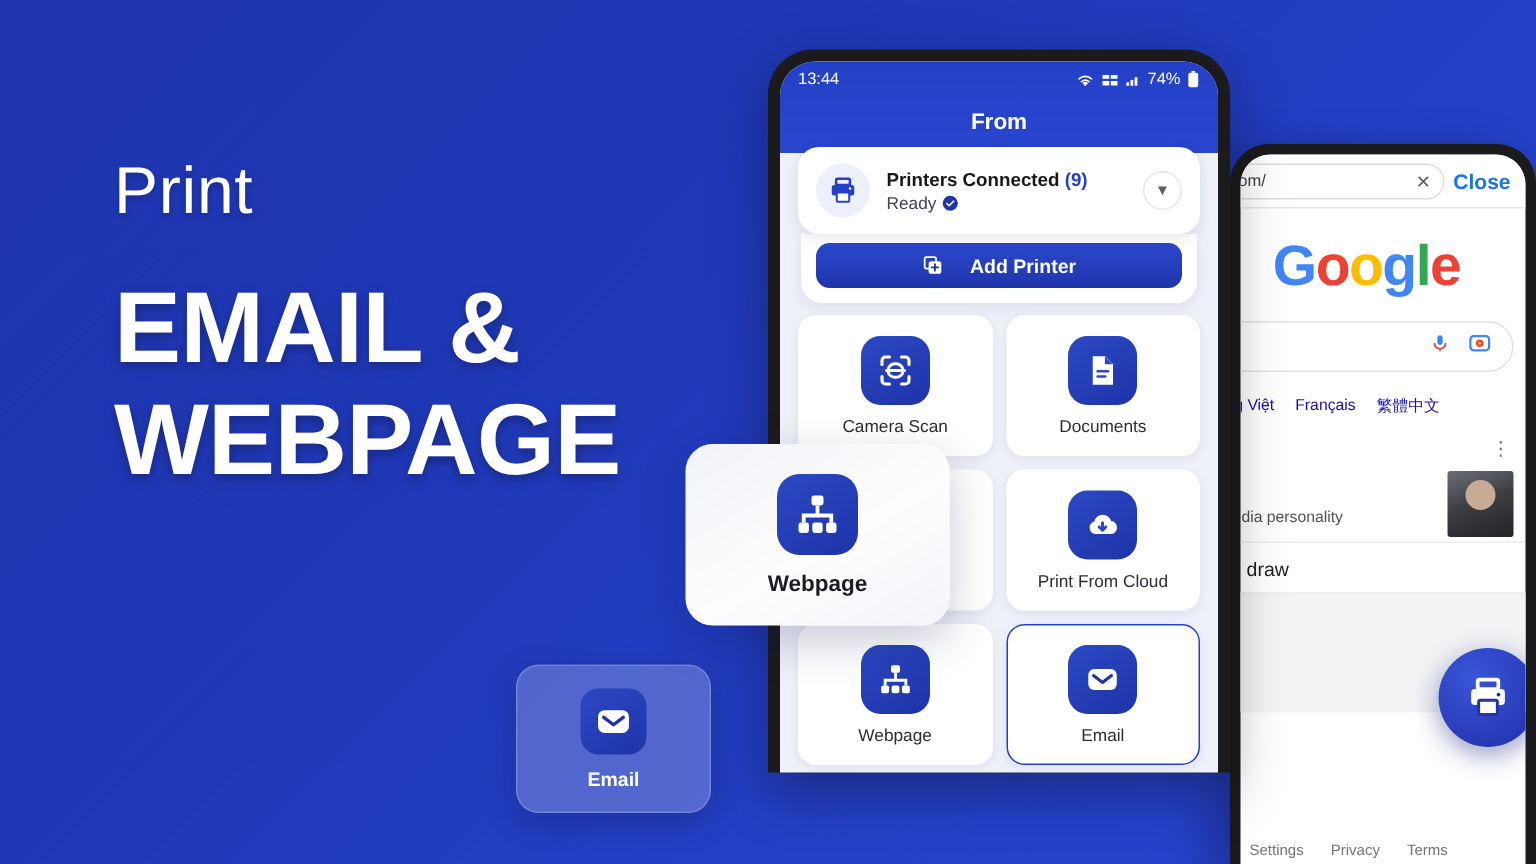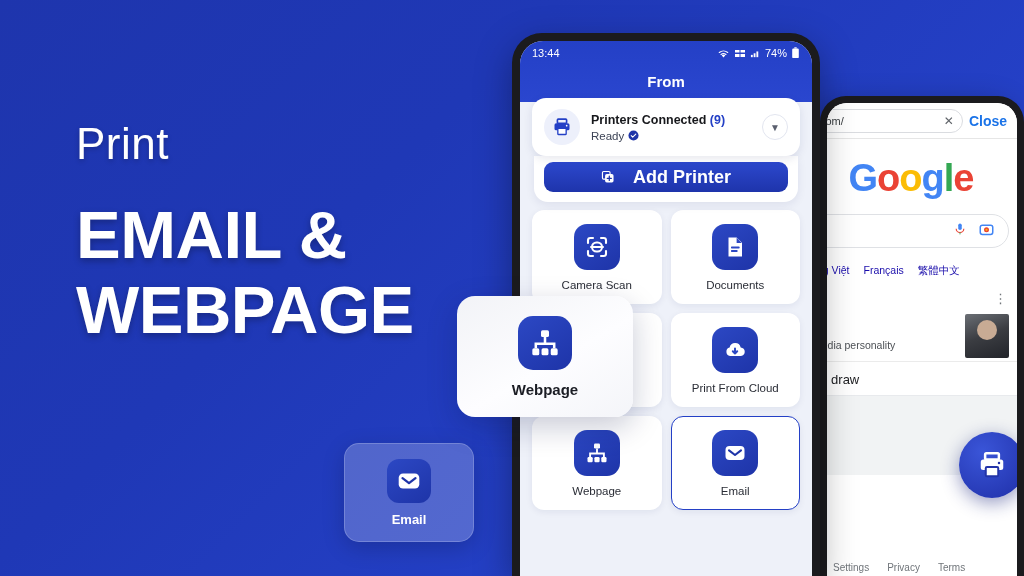--- a/index.html
+++ b/index.html
@@ -4,21 +4,21 @@
 <style>
   * { margin:0; padding:0; box-sizing:border-box; }
   html,body { width:1024px; height:576px; overflow:hidden; }
   body {
     font-family:"Liberation Sans", sans-serif;
     background:linear-gradient(135deg,#1e35ad 0%,#1f38b6 35%,#2440c6 70%,#2743cc 100%);
     position:relative;
   }
 
   
-  .promo { position:absolute; left:76px; top:122px; width:430px; }
+  .promo { position:absolute; left:76px; top:106px; width:430px; }
   .promo-eyebrow {
     font-size:44px; font-weight:400; color:#fff; letter-spacing:0.5px;
     text-shadow:0 2px 5px rgba(0,0,0,.22); line-height:1.0;
   }
   .promo-line {
     font-size:67px; font-weight:700; color:#fff; line-height:1.12;
     letter-spacing:-0.5px; text-shadow:0 3px 7px rgba(0,0,0,.28);
   }
   .promo-l1 { margin-top:31px; }
 
@@ -101,21 +101,21 @@
   }
   .print-fab {
     position:absolute; right:-8px; bottom:78px; width:66px; height:66px;
     border-radius:50%; background:radial-gradient(circle at 35% 30%,#3a55d8,#1f2fa8);
     display:flex; align-items:center; justify-content:center;
     box-shadow:0 5px 18px rgba(20,30,120,.45);
   }
 
   
   .phone-center {
-    position:absolute; left:512px; top:33px; width:308px; height:543px;
+    position:absolute; left:512px; top:33px; width:308px; height:482px;
     background:#1b1b1e; border-radius:30px 30px 0 0;
     padding:8px 8px 0 8px; box-shadow:0 12px 36px rgba(0,0,0,.34);
   }
   .phone-center .screen {
     width:100%; height:100%; border-radius:23px 23px 0 0;
     background:#eef1f9; overflow:hidden; position:relative;
   }
   .app-head { background:linear-gradient(180deg,#2440c6 0%,#2a46cf 100%); padding:6px 12px 12px; }
   .statusbar { display:flex; align-items:center; justify-content:space-between; color:#fff; font-size:11px; font-weight:500; }
   .sb-right { display:flex; align-items:center; gap:4px; font-size:11px; }
@@ -133,21 +133,21 @@
   .printer-state { font-size:11.5px; color:#3d4456; margin-top:3px; display:flex; align-items:center; gap:4px; }
   .chev { width:26px; height:26px; border-radius:50%; border:1px solid #e2e5ef; display:flex; align-items:center; justify-content:center; color:#5a5f6e; font-size:10px; }
 
   .addprinter-wrap {
     background:#fff; border-radius:0 0 14px 14px; margin:0 14px; padding:6px 10px 10px;
     box-shadow:0 3px 10px rgba(20,30,90,.08); position:relative; z-index:2;
   }
   .addprinter {
     background:linear-gradient(180deg,#2c48cd,#1e34ab); color:#fff; border-radius:9px;
     height:30px; display:flex; align-items:center; justify-content:center; gap:18px;
-    font-size:18px; font-weight:700;
+    font-size:13px; font-weight:700;
   }
 
   .grid { margin:8px 12px 0 12px; display:grid; grid-template-columns:1fr 1fr; gap:9px; }
   .tile {
     background:#fff; border-radius:12px; height:94px;
     display:flex; flex-direction:column; align-items:center; justify-content:center;
     box-shadow:0 2px 7px rgba(20,30,90,.07);
   }
   .tile.selected { border:1.6px solid #2440c6; }
   .tile .tile-icon { width:46px; height:46px; border-radius:13px; }

